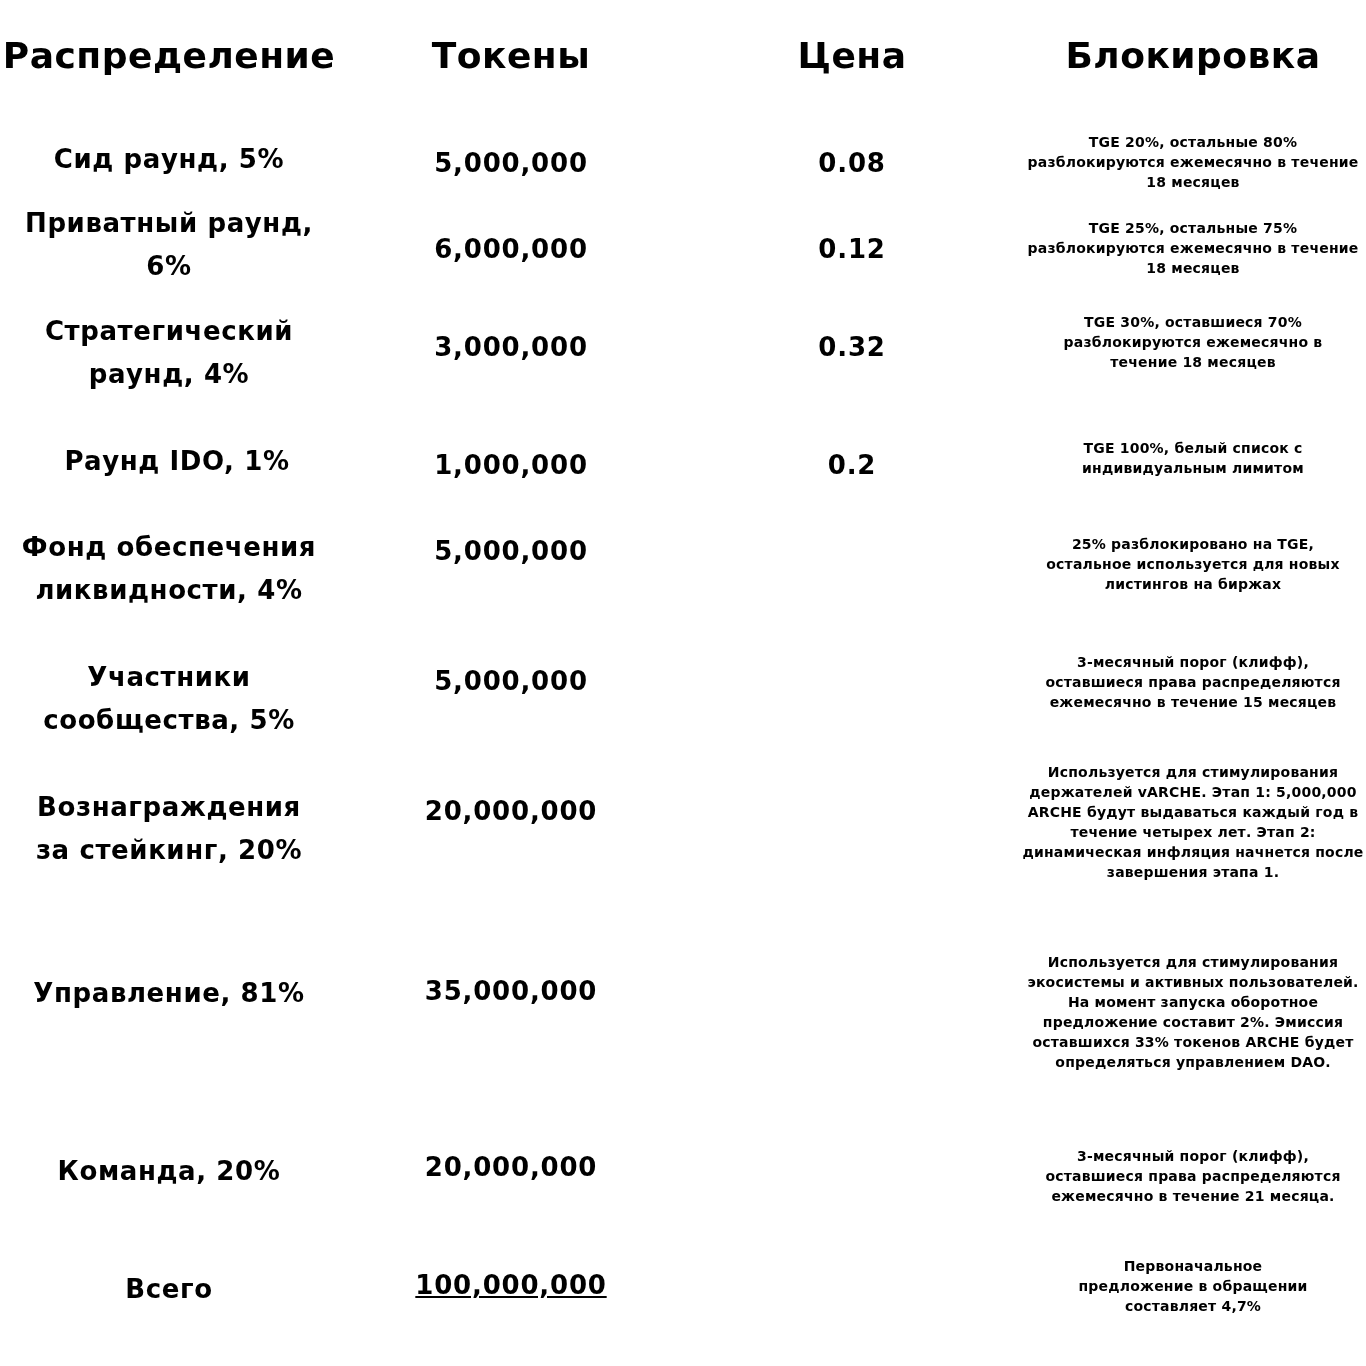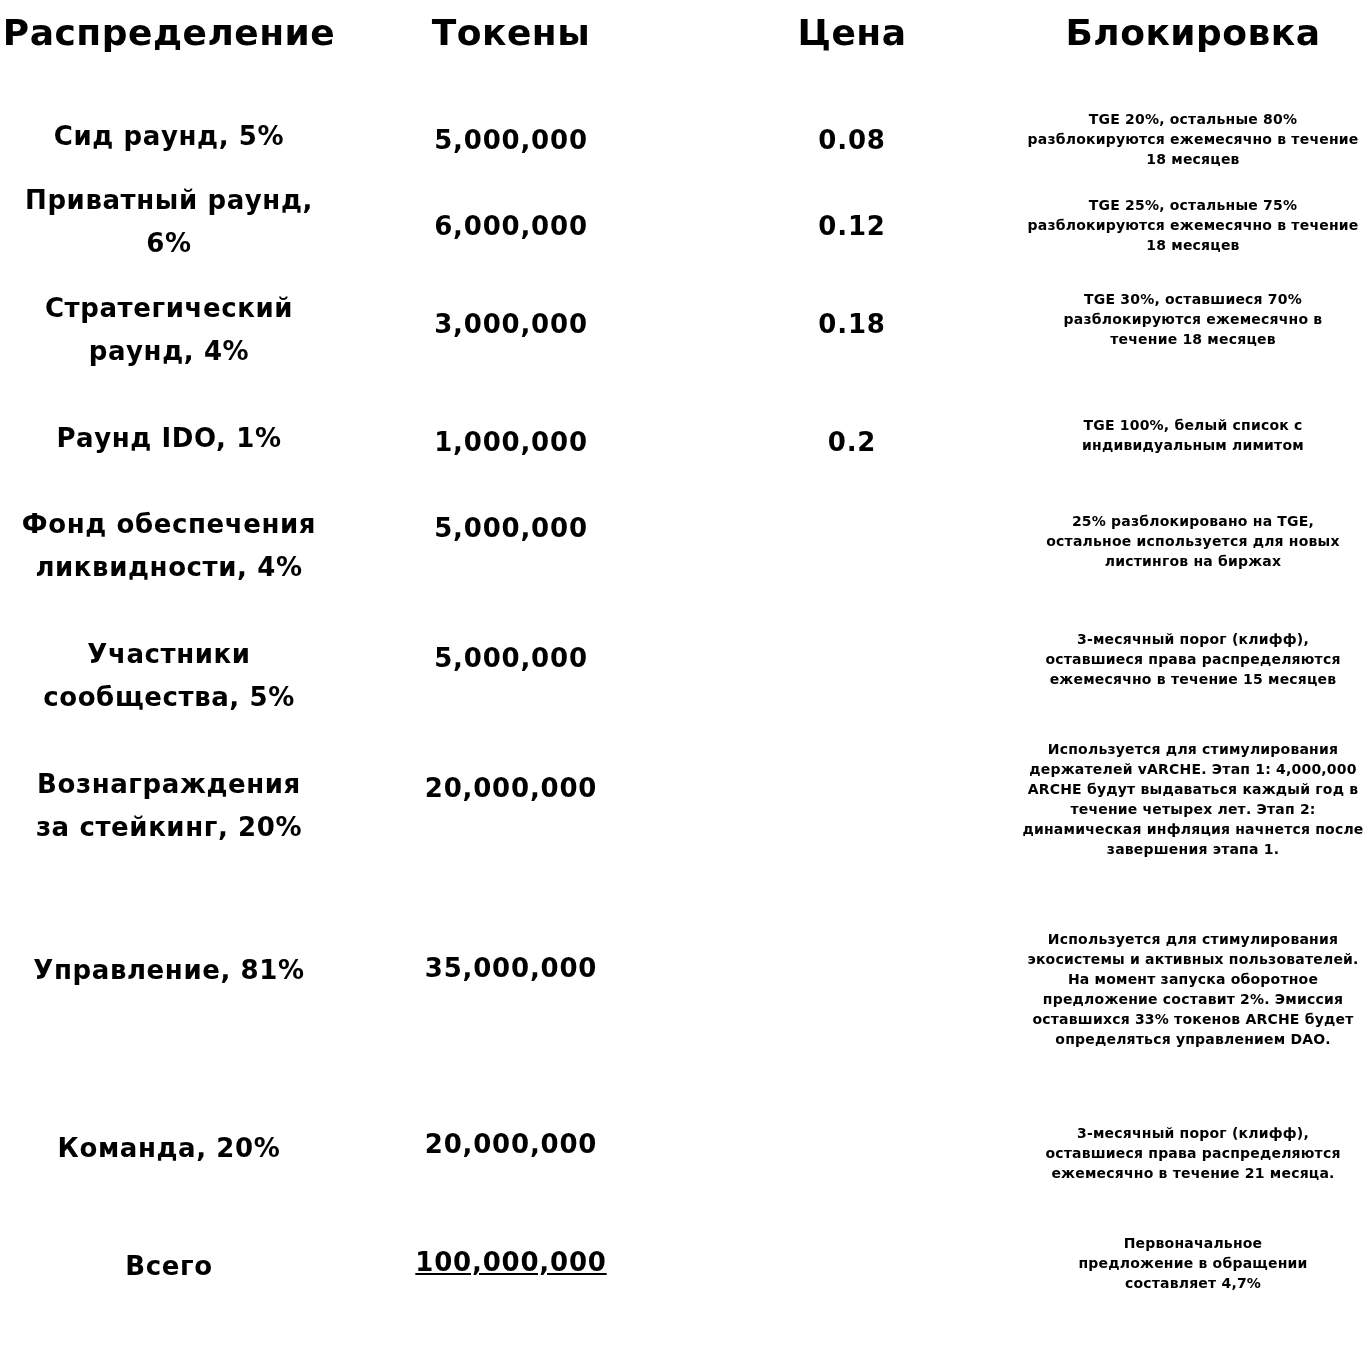--- a/index.html
+++ b/index.html
@@ -15,20 +15,21 @@
     font-family: "DejaVu Sans", sans-serif;
     color: #000000;
   }
   .cell {
     position: absolute;
     text-align: center;
     font-weight: bold;
     display: flex;
     align-items: center;
     justify-content: center;
+    margin-top: 23px;
   }
   .hdr {
     font-size: 36px;
     letter-spacing: 0.5px;
     top: 8px;
     height: 48px;
   }
   .c0 { left: 0px; width: 338px; }
   .c1 { left: 380px; width: 262px; }
   .c2 { left: 752px; width: 200px; }
@@ -61,42 +62,42 @@
 <div class="cell num c2" style="top:116px;height:48px;">0.08</div>
 <div class="cell lock c3" style="top:114px;height:50px;">TGE 20%, остальные 80% разблокируются ежемесячно в течение 18 месяцев</div>
 
 <div class="cell name c0" style="top:198px;height:48px;">Приватный раунд, 6%</div>
 <div class="cell num c1" style="top:202px;height:48px;">6,000,000</div>
 <div class="cell num c2" style="top:202px;height:48px;">0.12</div>
 <div class="cell lock c3" style="top:200px;height:50px;">TGE 25%, остальные 75% разблокируются ежемесячно в течение 18 месяцев</div>
 
 <div class="cell name c0" style="top:286px;height:88px;">Стратегический раунд, 4%</div>
 <div class="cell num c1" style="top:300px;height:48px;">3,000,000</div>
-<div class="cell num c2" style="top:300px;height:48px;">0.18</div>
+<div class="cell num c2" style="top:300px;height:48px;">0.32</div>
 <div class="cell lock c3" style="top:282px;height:74px;padding:0 10px;box-sizing:border-box;">TGE 30%, оставшиеся 70% разблокируются ежемесячно в течение 18 месяцев</div>
 
-<div class="cell name c0" style="top:414px;height:48px;">Раунд IDO, 1%</div>
+<div class="cell name c0" style="top:414px;height:48px;padding-left:8px;">Раунд IDO, 1%</div>
 <div class="cell num c1" style="top:418px;height:48px;">1,000,000</div>
 <div class="cell num c2" style="top:418px;height:48px;">0.2</div>
 <div class="cell lock c3" style="top:410px;height:50px;padding:0 60px;box-sizing:border-box;">TGE 100%, белый список с индивидуальным лимитом</div>
 
 <div class="cell name c0" style="top:502px;height:88px;padding:0 8px;box-sizing:border-box;">Фонд обеспечения ликвидности, 4%</div>
 <div class="cell num c1" style="top:504px;height:48px;">5,000,000</div>
 <div class="cell num c2" style="top:504px;height:48px;"></div>
 <div class="cell lock c3" style="top:504px;height:74px;padding:0 12px;box-sizing:border-box;">25% разблокировано на TGE, остальное используется для новых листингов на биржах</div>
 
 <div class="cell name c0" style="top:632px;height:88px;">Участники сообщества, 5%</div>
 <div class="cell num c1" style="top:634px;height:48px;">5,000,000</div>
 <div class="cell num c2" style="top:634px;height:48px;"></div>
 <div class="cell lock c3" style="top:622px;height:74px;padding:0 8px;box-sizing:border-box;">3-месячный порог (клифф), оставшиеся права распределяются ежемесячно в течение 15 месяцев</div>
 
 <div class="cell name c0" style="top:762px;height:88px;padding:0 20px;box-sizing:border-box;">Вознаграждения за стейкинг, 20%</div>
 <div class="cell num c1" style="top:764px;height:48px;">20,000,000</div>
 <div class="cell num c2" style="top:764px;height:48px;"></div>
-<div class="cell lock c3" style="top:726px;height:146px;padding:0 2px;box-sizing:border-box;">Используется для стимулирования держателей vARCHE. Этап 1: 4,000,000 ARCHE будут выдаваться каждый год в течение четырех лет. Этап 2: динамическая инфляция начнется после завершения этапа 1.</div>
+<div class="cell lock c3" style="top:726px;height:146px;padding:0 2px;box-sizing:border-box;">Используется для стимулирования держателей vARCHE. Этап 1: 5,000,000 ARCHE будут выдаваться каждый год в течение четырех лет. Этап 2: динамическая инфляция начнется после завершения этапа 1.</div>
 
 <div class="cell name c0" style="top:946px;height:48px;">Управление,  81%</div>
 <div class="cell num c1" style="top:944px;height:48px;">35,000,000</div>
 <div class="cell num c2" style="top:944px;height:48px;"></div>
 <div class="cell lock c3" style="top:916px;height:146px;padding:0 2px;box-sizing:border-box;">Используется для стимулирования экосистемы и активных пользователей. На момент запуска оборотное предложение составит 2%. Эмиссия оставшихся 33% токенов ARCHE будет определяться управлением DAO.</div>
 
 <div class="cell name c0" style="top:1124px;height:48px;">Команда, 20%</div>
 <div class="cell num c1" style="top:1120px;height:48px;">20,000,000</div>
 <div class="cell num c2" style="top:1120px;height:48px;"></div>
 <div class="cell lock c3" style="top:1116px;height:74px;padding:0 8px;box-sizing:border-box;">3-месячный порог (клифф), оставшиеся права распределяются ежемесячно в течение 21 месяца.</div>

